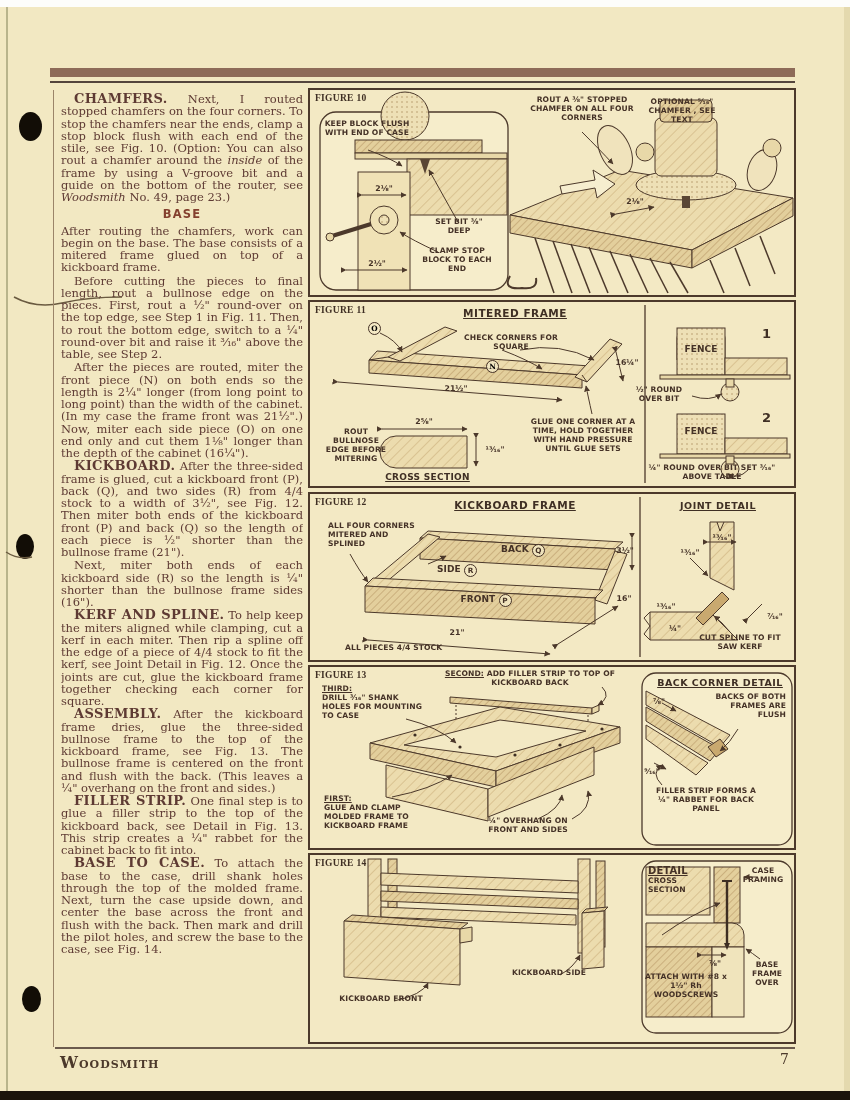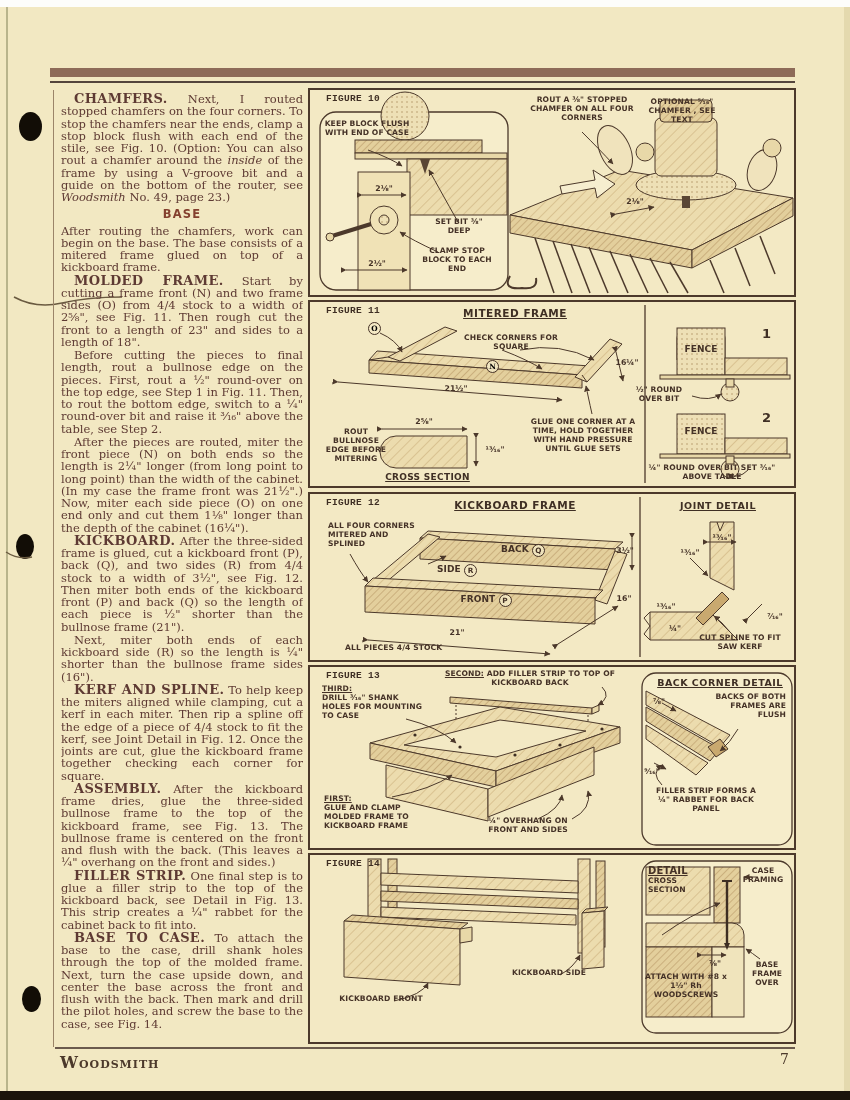--- a/index.html
+++ b/index.html
@@ -28,21 +28,21 @@
   .col p{margin:0 0 1px 0;text-indent:13px;}
   .col p.ni{text-indent:0;}
   .sb{font-weight:bold;font-size:13px;letter-spacing:.35px;}
   .si{font-style:italic;}
   .base-h{text-align:center;font-family:"DejaVu Sans",sans-serif;font-weight:bold;
           font-size:11.5px;color:#84402e;letter-spacing:1.2px;margin:5px 0 4px 0;}
   
   .figbox{position:absolute;left:308px;width:488px;border:2px solid #4c392b;background:#f3e9c4;
           box-sizing:border-box;overflow:hidden;}
   .figbox svg{position:absolute;left:0;top:0;}
-  .figlabel{position:absolute;top:3px;left:16px;font-family:Liberation Mono, monospace;
+  .figlabel{position:absolute;top:3px;left:5px;font-family:Liberation Serif, serif;
             font-weight:bold;font-size:9.5px;letter-spacing:.3px;color:#3f2f24;}
   .fl{position:absolute;font-family:"DejaVu Sans",sans-serif;font-weight:bold;font-size:7.6px;
       line-height:1.18;color:#453227;text-align:center;letter-spacing:.1px;}
   .fl.left{text-align:left;}
   .fl.right{text-align:right;}
   .fl.lg{font-size:9px;}
   .dim{position:absolute;font-family:"DejaVu Sans",sans-serif;font-weight:bold;font-size:7.8px;
        color:#453227;white-space:nowrap;text-align:center;}
   .ftitle{position:absolute;font-family:"DejaVu Sans",sans-serif;font-weight:bold;font-size:10.5px;
           color:#3f2f24;text-decoration:underline;letter-spacing:.5px;text-align:center;}
@@ -95,21 +95,20 @@
 </svg>
 
 <div class="abs rule-thick"></div>
 <div class="abs rule-thin"></div>
 <div class="abs vrule"></div>
 
 <div class="abs col">
   <p><span class="sb">CHAMFERS.</span><span> Next, I routed stopped chamfers on the four corners. To stop the chamfers near the ends, clamp a stop block flush with each end of the stile, see Fig. 10. (Option: You can also rout a chamfer around the </span><span class="si">inside</span><span> of the frame by using a V-groove bit and a guide on the bottom of the router, see </span><span class="si">Woodsmith</span><span> No. 49, page 23.)</span></p>
   <div class="base-h">BASE</div>
   <p class="ni"><span>After routing the chamfers, work can begin on the base. The base consists of a mitered frame glued on top of a kickboard frame.</span></p>
-  <p><span class="sb">MOLDED FRAME.</span><span> Start by cutting a frame front (N) and two frame sides (O) from 4/4 stock to a width of 2⅝", see Fig. 11. Then rough cut the front to a length of 23" and sides to a length of 18".</span></p>
   <p><span>Before cutting the pieces to final length, rout a bullnose edge on the pieces. First, rout a ½" round-over on the top edge, see Step 1 in Fig. 11. Then, to rout the bottom edge, switch to a ¼" round-over bit and raise it ³⁄₁₆" above the table, see Step 2.</span></p>
   <p><span>After the pieces are routed, miter the front piece (N) on both ends so the length is 2¼" longer (from long point to long point) than the width of the cabinet. (In my case the frame front was 21½".) Now, miter each side piece (O) on one end only and cut them 1⅛" longer than the depth of the cabinet (16¼").</span></p>
   <p><span class="sb">KICKBOARD.</span><span> After the three-sided frame is glued, cut a kickboard front (P), back (Q), and two sides (R) from 4/4 stock to a width of 3½", see Fig. 12. Then miter both ends of the kickboard front (P) and back (Q) so the length of each piece is ½" shorter than the bullnose frame (21").</span></p>
   <p><span>Next, miter both ends of each kickboard side (R) so the length is ¼" shorter than the bullnose frame sides (16").</span></p>
   <p><span class="sb">KERF AND SPLINE.</span><span> To help keep the miters aligned while clamping, cut a kerf in each miter. Then rip a spline off the edge of a piece of 4/4 stock to fit the kerf, see Joint Detail in Fig. 12. Once the joints are cut, glue the kickboard frame together checking each corner for square.</span></p>
   <p><span class="sb">ASSEMBLY.</span><span> After the kickboard frame dries, glue the three-sided bullnose frame to the top of the kickboard frame, see Fig. 13. The bullnose frame is centered on the front and flush with the back. (This leaves a ¼" overhang on the front and sides.)</span></p>
   <p><span class="sb">FILLER STRIP.</span><span> One final step is to glue a filler strip to the top of the kickboard back, see Detail in Fig. 13. This strip creates a ¼" rabbet for the cabinet back to fit into.</span></p>
   <p><span class="sb">BASE TO CASE.</span><span> To attach the base to the case, drill shank holes through the top of the molded frame. Next, turn the case upside down, and center the base across the front and flush with the back. Then mark and drill the pilot holes, and screw the base to the case, see Fig. 14.</span></p>
 </div>
 

